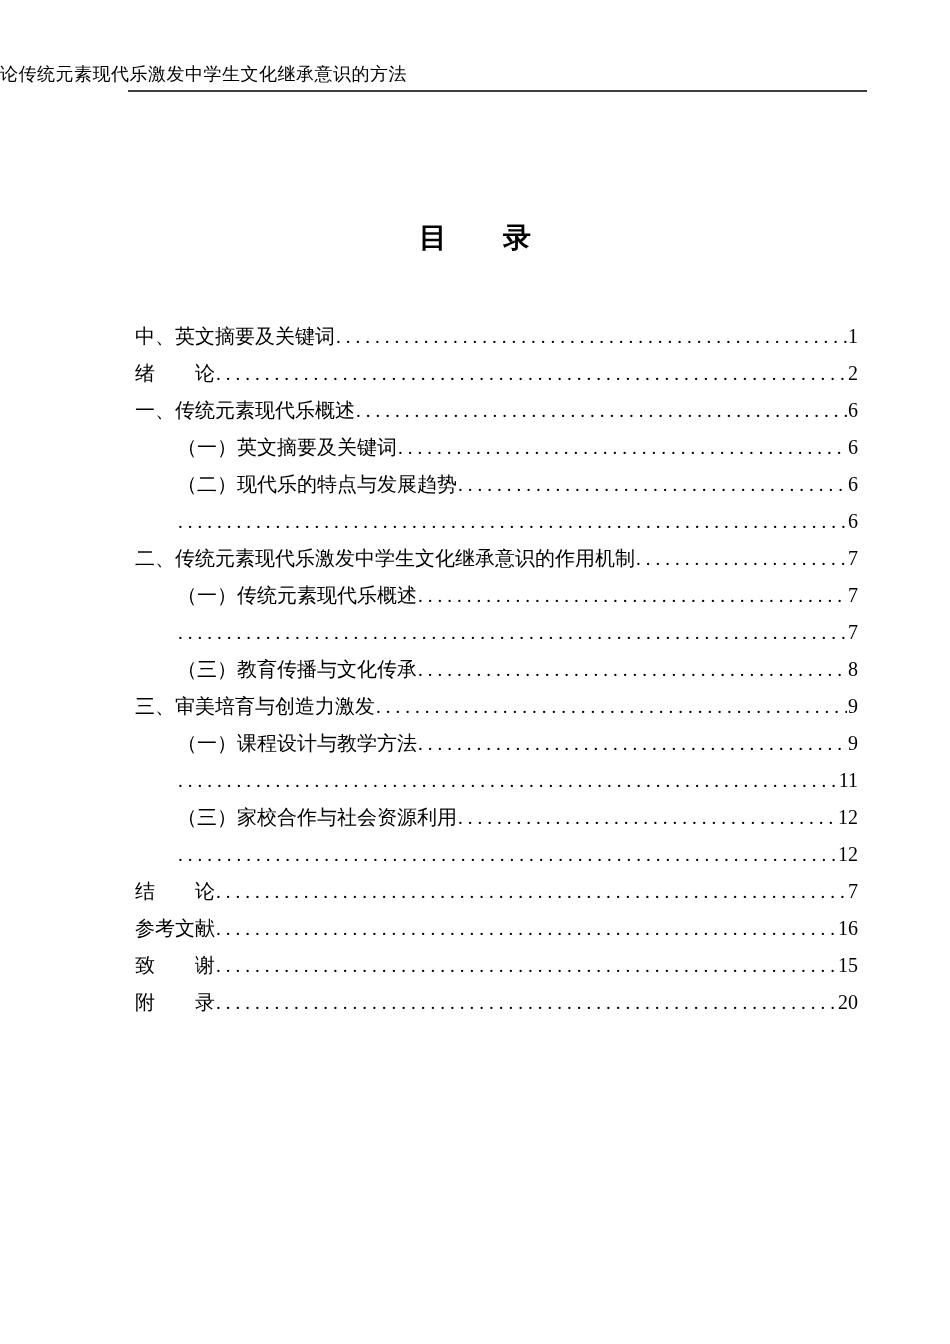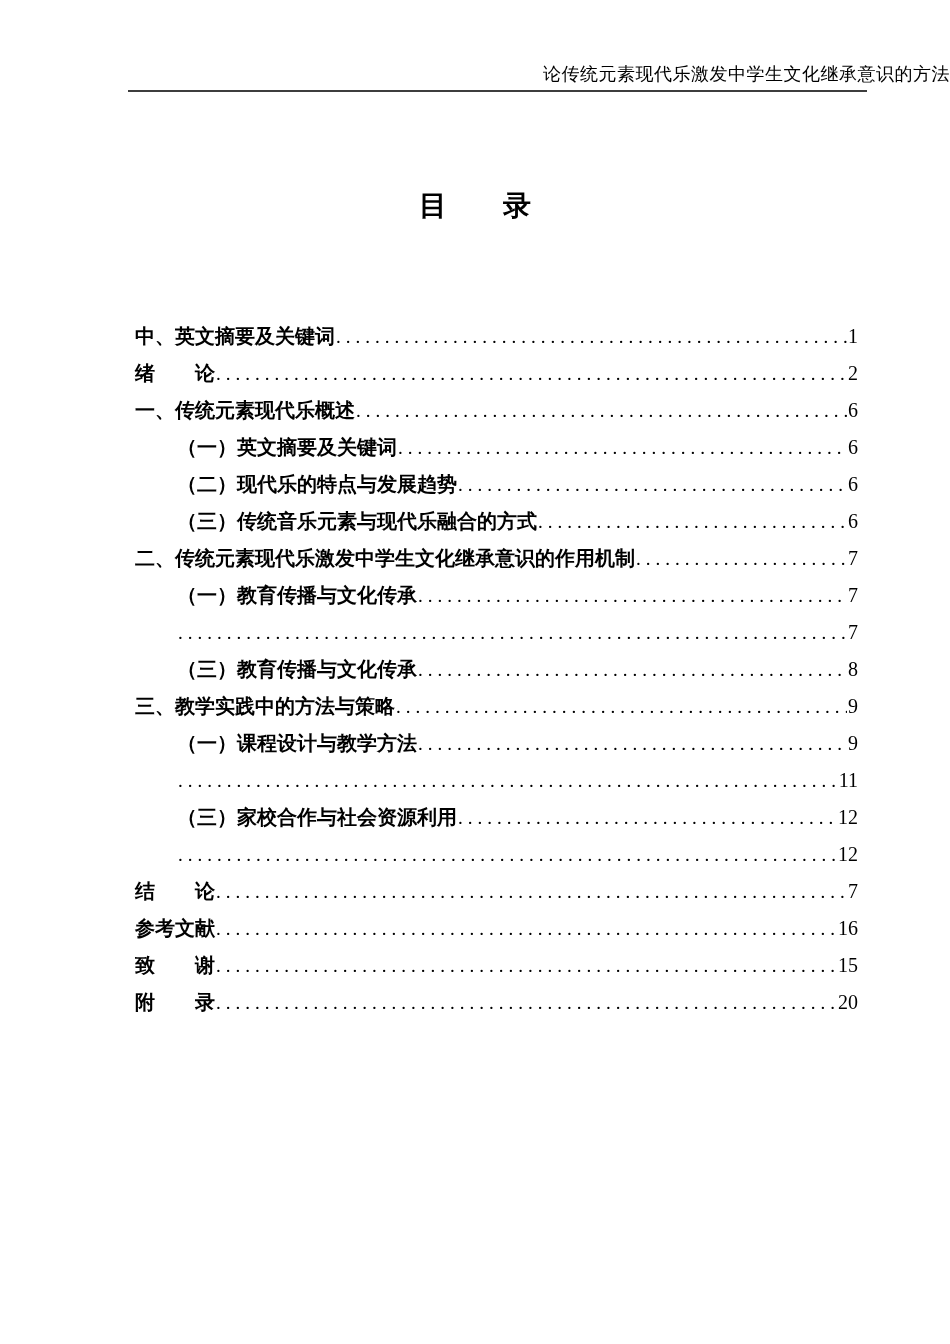--- a/index.html
+++ b/index.html
@@ -14,37 +14,37 @@
     background: #ffffff;
     color: #000000;
     font-family: "Liberation Serif", "DejaVu Serif", serif;
     overflow: hidden;
   }
   .running-head {
     position: absolute;
     top: 62px;
     left: 0;
     width: 100%;
-    text-align: right;
+    text-align: left;
     font-size: 18px;
     line-height: 24px;
     letter-spacing: 0.5px;
     white-space: nowrap;
   }
   .head-rule {
     position: absolute;
     top: 90px;
     left: 128px;
     width: 739px;
     height: 2px;
     background: #3d3d3d;
   }
   .doc-title {
     position: absolute;
-    top: 188px;
+    top: 220px;
     left: 0;
     width: 100%;
     text-align: center;
     font-size: 28px;
     font-weight: bold;
     line-height: 36px;
     white-space: nowrap;
   }
   .toc {
     position: absolute;
@@ -59,21 +59,20 @@
     line-height: 37px;
     font-size: 20px;
     white-space: nowrap;
     cursor: default;
   }
   .toc-row.indent {
     padding-left: 42px;
   }
   .toc-label {
     flex: 0 0 auto;
-    font-weight: bold;
   }
   .toc-dots {
     flex: 1 1 auto;
     overflow: hidden;
     margin: 0 1px;
     font-size: 19px;
   }
   .toc-dots::after {
     content: "......................................................................................................................................................";
     letter-spacing: 5px;
@@ -120,50 +119,49 @@
       <span class="toc-page">6</span>
     </div>
 
     <div class="toc-row indent">
       <span class="toc-label">（二）现代乐的特点与发展趋势</span>
       <span class="toc-dots"></span>
       <span class="toc-page">6</span>
     </div>
 
     <div class="toc-row indent">
-      <span class="toc-label">（三）传统音乐元素与现代乐融合的方式</span>
       <span class="toc-dots"></span>
       <span class="toc-page">6</span>
     </div>
 
     <div class="toc-row">
       <span class="toc-label">二、传统元素现代乐激发中学生文化继承意识的作用机制</span>
       <span class="toc-dots"></span>
       <span class="toc-page">7</span>
     </div>
 
     <div class="toc-row indent">
-      <span class="toc-label">（一）教育传播与文化传承</span>
+      <span class="toc-label">（一）传统元素现代乐概述</span>
       <span class="toc-dots"></span>
       <span class="toc-page">7</span>
     </div>
 
     <div class="toc-row indent">
       <span class="toc-dots"></span>
       <span class="toc-page">7</span>
     </div>
 
     <div class="toc-row indent">
       <span class="toc-label">（三）教育传播与文化传承</span>
       <span class="toc-dots"></span>
       <span class="toc-page">8</span>
     </div>
 
     <div class="toc-row">
-      <span class="toc-label">三、教学实践中的方法与策略</span>
+      <span class="toc-label">三、审美培育与创造力激发</span>
       <span class="toc-dots"></span>
       <span class="toc-page">9</span>
     </div>
 
     <div class="toc-row indent">
       <span class="toc-label">（一）课程设计与教学方法</span>
       <span class="toc-dots"></span>
       <span class="toc-page">9</span>
     </div>
 

